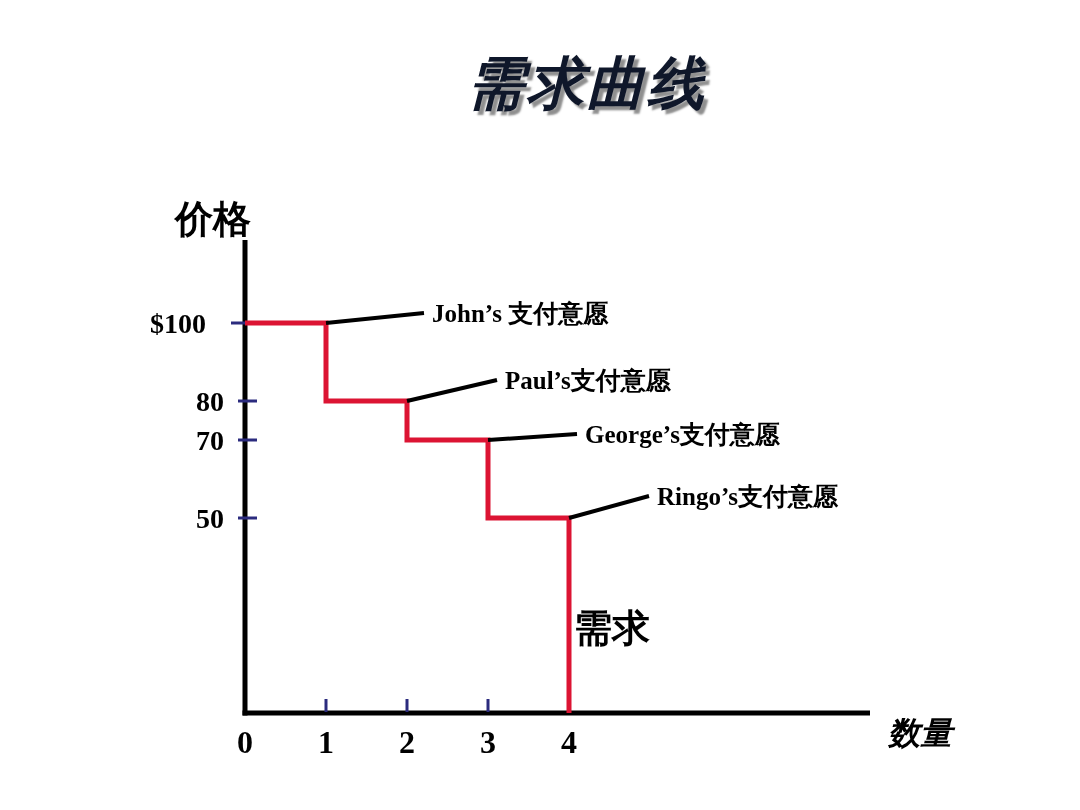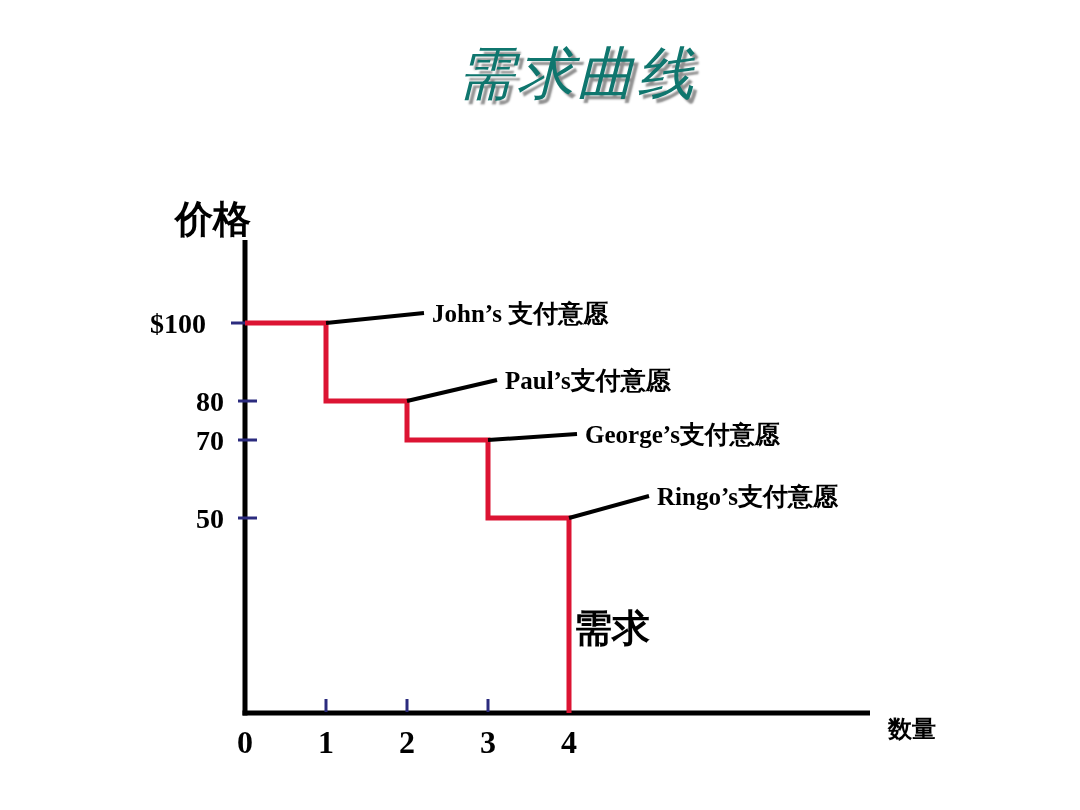--- a/index.html
+++ b/index.html
@@ -7,27 +7,27 @@
     position:relative;
     width:1080px;height:810px;
     background:#ffffff;
     overflow:hidden;
     font-family:"Liberation Serif","DejaVu Serif",serif;
   }
   #chart-title{
     position:absolute;
     left:575px;top:34px;
     transform:translateX(-50%);
-    margin:2px;
+    margin:12px;
     font-family:"Liberation Serif","DejaVu Serif",serif;
     font-size:57px;
-    font-weight:normal;
+    font-weight:bold;
     font-style:italic;
     letter-spacing:3px;
-    color:#0f766e;
+    color:#0f172a;
     text-shadow:4px 4px 2px #8f8f8f;
     white-space:nowrap;
   }
   #chart-svg{position:absolute;left:0;top:0;}
   .tick-label{
     font-family:"Liberation Serif","DejaVu Serif",serif;
     font-weight:bold;
     font-size:28px;
     fill:#000000;
   }
@@ -39,21 +39,21 @@
     fill:#000000;
   }
   .side-label{
     position:absolute;
     color:#000000;
     font-weight:bold;
     white-space:nowrap;
     line-height:1.1;
   }
   #y-axis-title{left:175px;top:199px;font-size:38px;}
-  #x-axis-title{left:888px;top:716px;font-size:24px;}
+  #x-axis-title{left:888px;top:716px;font-size:32px;font-style:italic;}
   #demand-curve-label{left:574px;top:608px;font-size:38px;}
 </style>
 </head>
 <body>
 
 <div id="slide">
   <h1 id="chart-title">需求曲线</h1>
 
   <div id="y-axis-title" class="side-label">价格</div>
   <div id="x-axis-title" class="side-label">数量</div>

